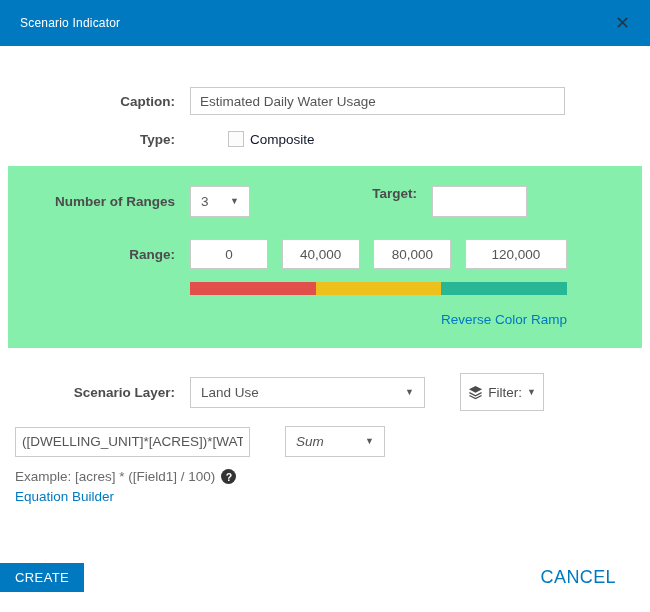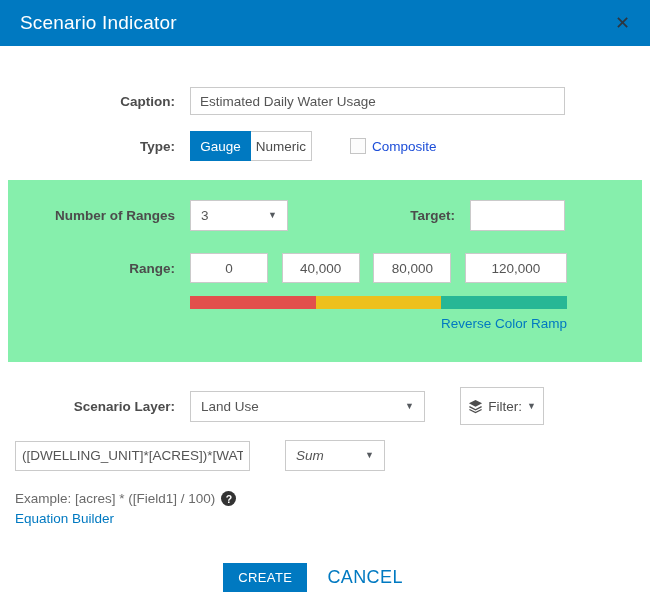--- a/index.html
+++ b/index.html
@@ -2,21 +2,21 @@
 <html><head>
 <meta charset="utf-8">
 <style>
   * { box-sizing: border-box; margin: 0; padding: 0; }
   html, body { background: #ffffff; }
   body { font-family: "Liberation Sans", sans-serif; }
   .dialog { position: relative; width: 650px; height: 612px; background: #ffffff; overflow: hidden; }
 
   
   .header { height: 46px; background: #0079c1; display: flex; align-items: center; padding: 0 20px; }
-  .title { color: #ffffff; font-size: 19px; font-weight: 400; letter-spacing: 0.2px; flex: 1; }
+  .title { color: #ffffff; font-size: 12px; font-weight: 400; letter-spacing: 0.2px; flex: 1; }
   .close { color: #2c3640; font-size: 18px; line-height: 18px; cursor: pointer; font-weight: 400; }
 
   
   .row { display: flex; align-items: center; border-radius: 9px; }
   .lbl { width: 175px; flex-shrink: 0; text-align: right; font-size: 13.5px; font-weight: 700; color: #4c4c4c; }
   .gap { width: 15px; flex-shrink: 0; }
 
   .txt { height: 28px; border: 1px solid #cacaca; background: #fff; font-family: "Liberation Sans", sans-serif;
          font-size: 13.5px; color: #555; padding: 0 9px; outline: none; }
 
@@ -24,70 +24,70 @@
   .caption-input { width: 375px; }
 
   
   .type-row { margin-top: 16px; }
   .segmented { display: flex; }
   .seg { width: 61px; height: 30px; border: 1px solid #cacaca; background: #fff; color: #4c4c4c;
          font-family: "Liberation Sans", sans-serif; font-size: 13.5px; cursor: pointer; }
   .seg + .seg { border-left: none; }
   .seg.selected { background: #0079c1; border-color: #0079c1; color: #fff; }
   .checkbox { width: 16px; height: 16px; border: 1px solid #c5c5c5; background: #fcfcfc; margin-left: 38px; flex-shrink: 0; cursor: pointer; }
-  .cb-label { margin-left: 6px; font-size: 13.5px; color: #1d4ed8; }
+  .cb-label { margin-left: 6px; font-size: 13.5px; color: #0f172a; }
 
   
   .panel { margin: 19px 8px 0 8px; height: 182px; background: #86efac; padding-top: 20px; }
   .panel .lbl { width: 167px; }
 
   .dropdown { height: 31px; border: 1px solid #cacaca; background: #fff; display: flex; align-items: center;
               justify-content: space-between; padding: 0 10px; font-size: 13.5px; color: #555; cursor: pointer; }
   .arrow { font-size: 9px; color: #565a5f; line-height: 9px; }
   .dd-ranges { width: 110px; }
 
-  .target-group { display: flex; align-items: center; margin-left: auto; margin-right: 77px; }
+  .target-group { display: flex; margin-left: auto; margin-right: 115px; }
   .target-lbl { width: auto; }
   .target-input { width: 95px; height: 31px; margin-left: 15px; }
 
   .range-row { margin-top: 22px; }
   .range-inputs { display: flex; width: 377px; justify-content: space-between; }
   .range-input { height: 30px; text-align: center; }
   .rw { width: 78px; } .rw-last { width: 102px; }
 
   .ramp-row { margin-top: 13px; }
   .ramp { display: flex; width: 377px; height: 13px; }
   .ramp span { flex: 1; }
 
   .link { color: #0079c1; font-size: 13.5px; text-decoration: none; cursor: pointer; }
-  .reverse-row { margin-top: 5px; }
+  .reverse-row { margin-top: 15px; }
   .reverse-wrap { width: 377px; text-align: right; }
 
   
   .layer-row { margin-top: 25px; }
   .dd-layer { width: 235px; }
   .filter-btn { margin-left: 35px; height: 38px; width: 84px; border: 1px solid #cacaca; background: #fff;
                 display: flex; align-items: center; justify-content: center; gap: 5px; cursor: pointer;
                 font-family: "Liberation Sans", sans-serif; font-size: 13.5px; color: #4c4c4c; }
 
   
   .equation-row { margin-top: 15px; align-items: flex-start; }
   .eq-lbl { line-height: 17px; padding-top: 5px; }
   .eq-top { display: flex; align-items: center; }
   .eq-input { width: 235px; height: 30px; padding: 0 6px; }
   .dd-sum { width: 100px; margin-left: 35px; font-style: italic; }
-  .eq-example { margin-top: 20px; display: flex; align-items: center; gap: 6px;
+  .eq-example { margin-top: 12px; display: flex; align-items: center; gap: 6px;
                 font-size: 13.5px; color: #6a6a6a; }
   .help { display: inline-flex; align-items: center; justify-content: center; width: 15px; height: 15px;
           border-radius: 50%; background: #333; color: #fff; font-size: 10.5px; font-weight: 700; cursor: pointer; }
   .builder-link { display: inline-block; margin-top: 5px; }
 
   
-  .footer { position: absolute; left: 0; right: 0; bottom: 20px; display: flex; justify-content: center;
-            align-items: center; padding-right: 24px; gap: 20px; }
+  .footer { position: absolute; left: 0; right: 0; bottom: 20px; display: flex; justify-content: space-between;
+            align-items: center; padding-right: 34px; gap: 20px; }
   .create-btn { height: 29px; padding: 0 15px; background: #0079c1; border: none; color: #fff;
                 font-family: "Liberation Sans", sans-serif; font-size: 13px; letter-spacing: 0.4px; cursor: pointer; }
   .cancel-link { font-size: 18px; letter-spacing: 0.4px; }
 </style>
 </head>
 <body>
 
 <div class="dialog">
 
   <div class="header">
@@ -97,24 +97,20 @@
 
   <div class="row caption-row">
     <label class="lbl">Caption:</label>
     <span class="gap"></span>
     <input class="txt caption-input" value="Estimated Daily Water Usage" style="">
   </div>
 
   <div class="row type-row">
     <label class="lbl">Type:</label>
     <span class="gap"></span>
-    <div class="segmented">
-      <button class="seg selected">Gauge</button>
-      <button class="seg">Numeric</button>
-    </div>
     <span class="checkbox"></span>
     <span class="cb-label">Composite</span>
   </div>
 
   <div class="panel">
 
     <div class="row">
       <label class="lbl">Number of Ranges</label>
       <span class="gap"></span>
       <div class="dropdown dd-ranges">

